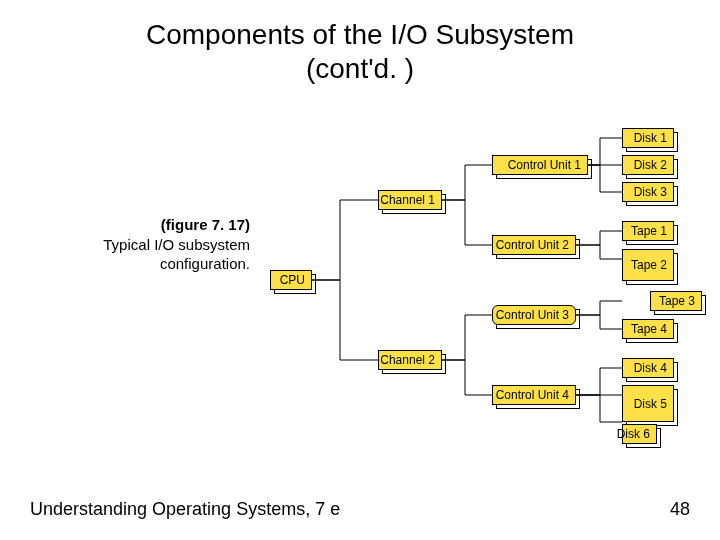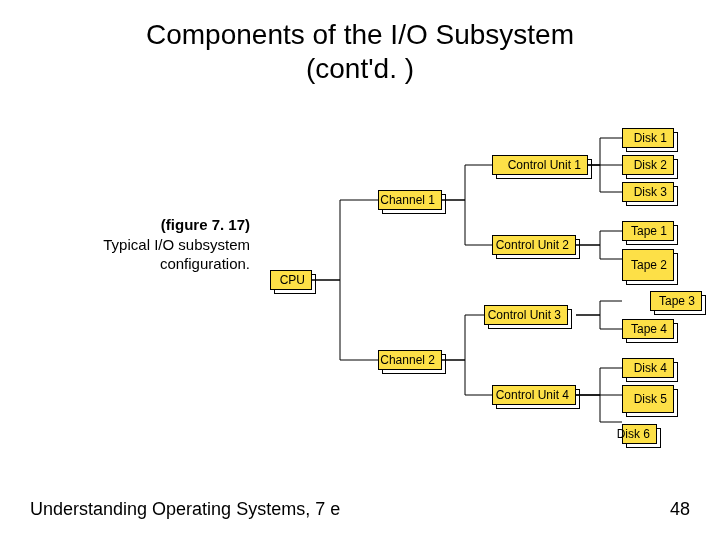--- a/index.html
+++ b/index.html
@@ -132,21 +132,21 @@
   <div class="box shadow" style="left:108px; top:220px; width:64px; height:20px;">
       <span>Channel 2</span>
     </div>
 
   <div class="box shadow" style="left:222px; top:25px; width:96px; height:20px;">
       <span>Control Unit 1</span>
     </div>
   <div class="box shadow" style="left:222px; top:105px; width:84px; height:20px;">
       <span>Control Unit 2</span>
     </div>
-  <div class="box shadow" style="left:214px; top:175px; width:84px; height:20px;">
+  <div class="box shadow" style="left:222px; top:175px; width:84px; height:20px;border-radius:6px;">
       <span>Control Unit 3</span>
     </div>
   <div class="box shadow" style="left:222px; top:255px; width:84px; height:20px;">
       <span>Control Unit 4</span>
     </div>
 
   <div class="box shadow" style="left:352px; top:-2px; width:52px; height:20px;">
       <span>Disk 1</span>
     </div>
   <div class="box shadow" style="left:352px; top:25px; width:52px; height:20px;">
@@ -166,21 +166,21 @@
   <div class="box shadow" style="left:352px; top:161px; width:52px; height:20px;margin-left:28px;">
       <span>Tape 3</span>
     </div>
   <div class="box shadow" style="left:352px; top:189px; width:52px; height:20px;">
       <span>Tape 4</span>
     </div>
 
   <div class="box shadow" style="left:352px; top:228px; width:52px; height:20px;">
       <span>Disk 4</span>
     </div>
-  <div class="box shadow" style="left:352px; top:255px; width:52px; height:28px;">
+  <div class="box shadow" style="left:352px; top:255px; width:52px; height:37px;">
       <span>Disk 5</span>
     </div>
   <div class="box shadow" style="left:352px; top:294px; width:35px; height:20px;">
       <span>Disk 6</span>
     </div>
 
 </div>
 
 <div class="footer-left">Understanding Operating Systems, 7 e</div>
 <div class="footer-right">48</div>

